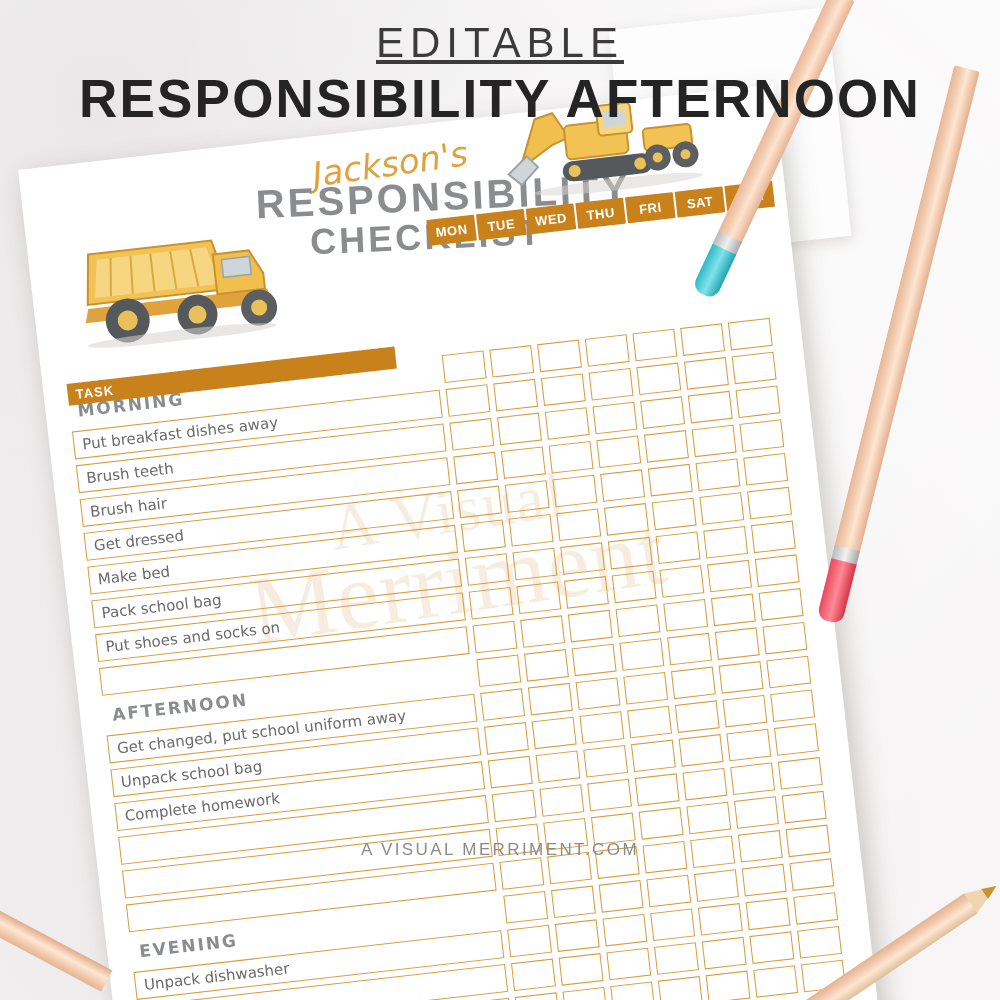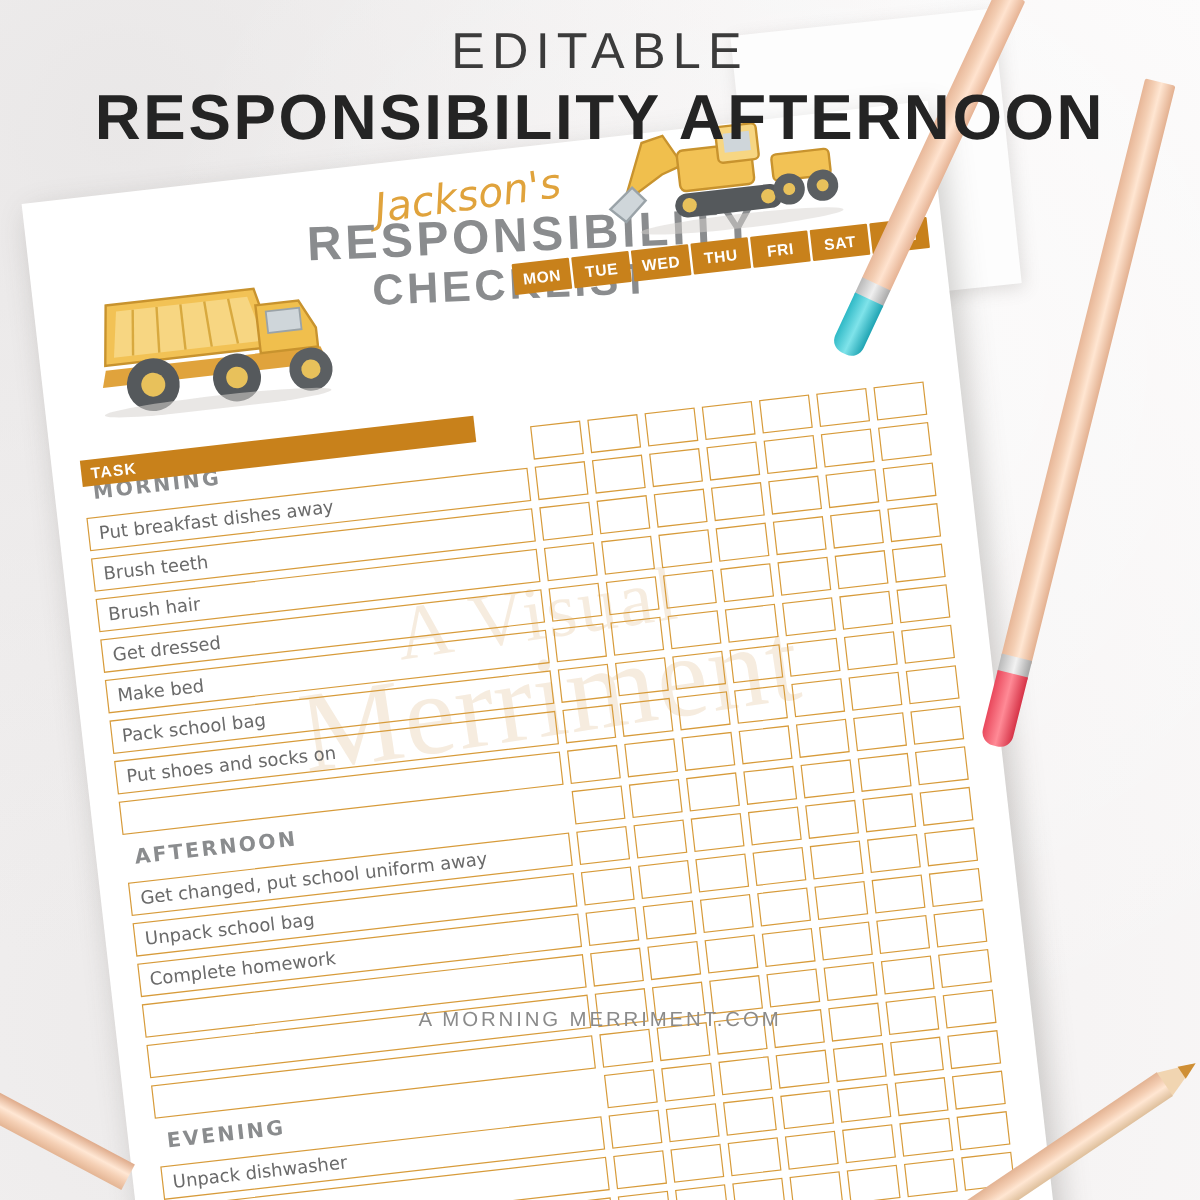--- a/index.html
+++ b/index.html
@@ -40,20 +40,21 @@
     top: 22px;
     text-align: center;
     z-index: 40;
   }
   .header .line1 {
     font-size: 42px;
     letter-spacing: 6px;
     color: #3b3b3b;
     font-weight: 400;
     line-height: 1;
+    text-decoration: underline;
   }
   .header .line2 {
     font-size: 53px;
     letter-spacing: 2.2px;
     color: #242424;
     font-weight: bold;
     line-height: 1.1;
     margin-top: 6px;
   }
 
@@ -758,21 +759,21 @@
         </div>
 
     </div>
   </div>
 
   <div class="header">
     <div class="line1">EDITABLE</div>
     <div class="line2">RESPONSIBILITY AFTERNOON</div>
   </div>
 
-  <div class="footer-credit">A MORNING MERRIMENT.COM</div>
+  <div class="footer-credit">A VISUAL MERRIMENT.COM</div>
 
   <div class="pencil pencil1">
     <div class="shaft"></div>
       <div class="ferrule"></div>
       <div class="eraser"></div>
   </div>
   <div class="pencil pencil2">
     <div class="shaft"></div>
       <div class="ferrule"></div>
       <div class="eraser"></div>

